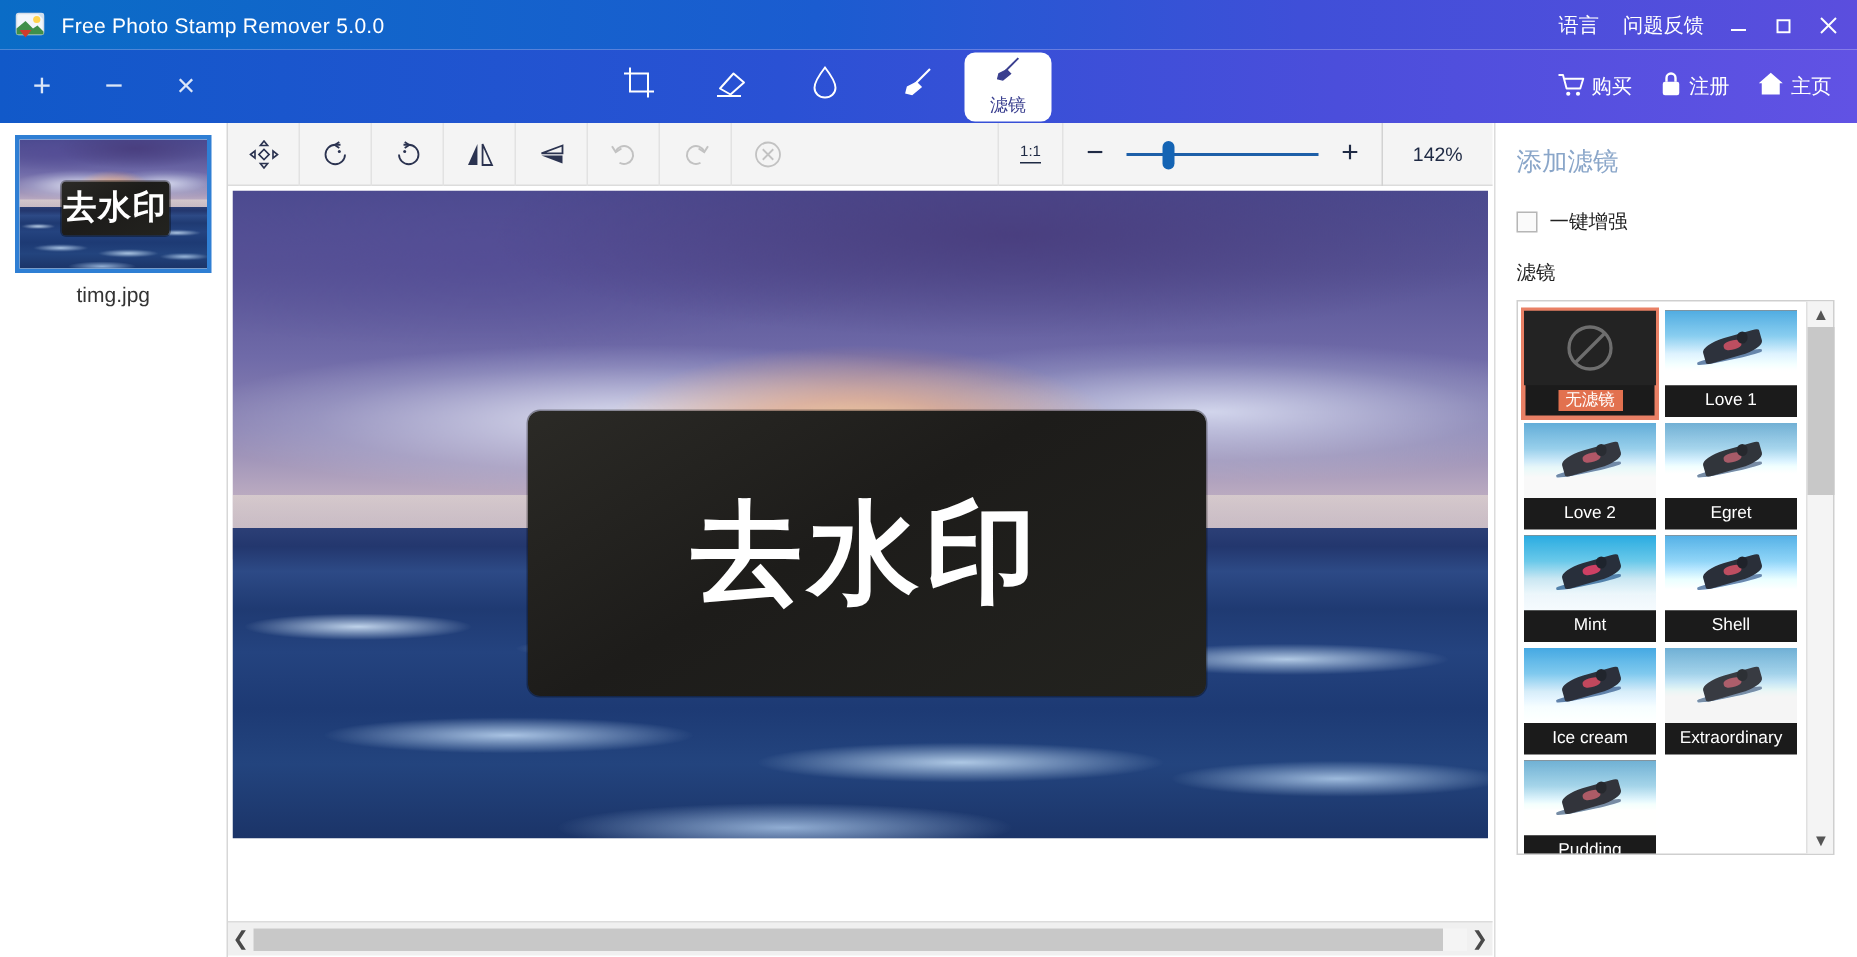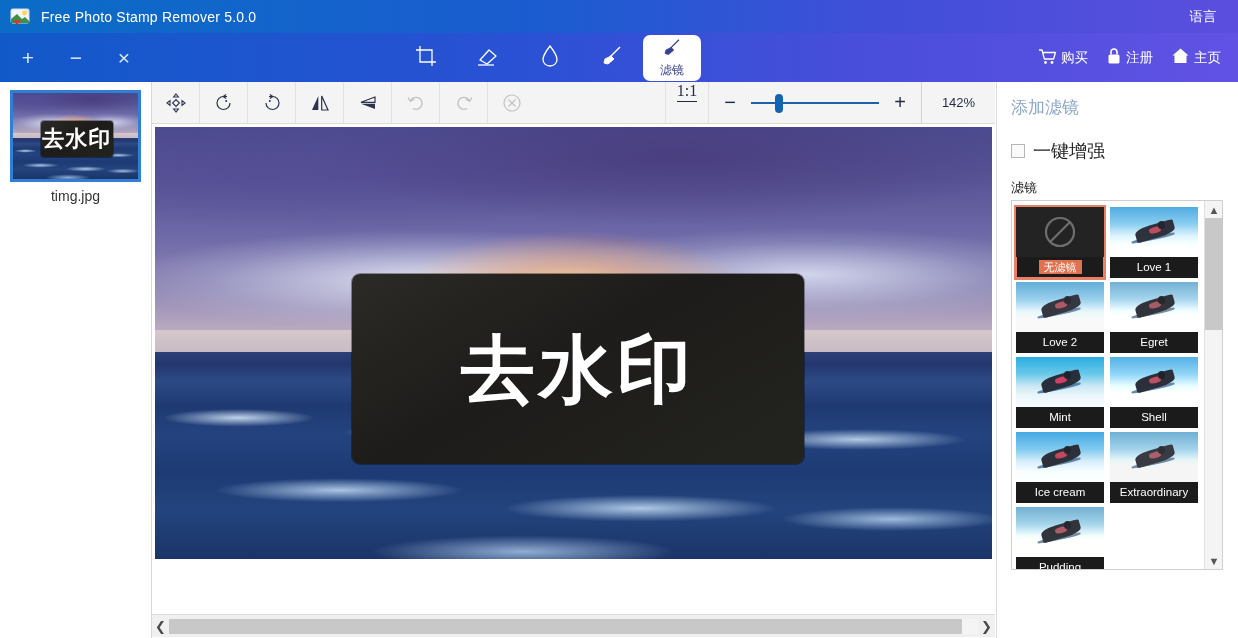--- a/index.html
+++ b/index.html
@@ -15,21 +15,21 @@
   .titlebar {
     position: absolute; left: 0; top: 0; width: 1238px; height: 33px;
     background: linear-gradient(90deg, #0a6cc6 0%, #1b5cd0 44%, #3f4fd8 70%, #5b4ede 100%);
     display: flex; align-items: center;
   }
   .app-icon { width: 22px; height: 22px; margin-left: 10px; position: relative; flex: none; }
   .app-title {
     color: #ffffff; font-size: 14px; margin-left: 9px; letter-spacing: .2px;
     white-space: nowrap;
   }
-  .tb-right { margin-left: auto; display: flex; align-items: center; height: 33px; flex-direction: column; }
+  .tb-right { margin-left: auto; display: flex; align-items: flex-end; height: 33px; }
   .tb-link {
     color: #ffffff; font-size: 13.5px; padding: 0 8px; line-height: 33px; white-space: nowrap;
   }
   .tb-btn {
     width: 30px; height: 33px; display: flex; align-items: center; justify-content: center;
     color: #ffffff;
   }
   .tb-btn svg { display: block; }
 
   
@@ -72,22 +72,22 @@
   
   .edtoolbar {
     position: absolute; left: 152px; top: 82px; width: 843px; height: 42px;
     background: #f4f4f4; border-bottom: 1px solid #dcdcdc; display: flex; align-items: center;
   }
   .etb { width: 48px; height: 42px; display: flex; align-items: center; justify-content: center;
     border-right: 1px solid #e2e2e2; color: #2b3350; }
   .etb.disabled { color: #c2c2c2; }
   .etb.spacer { border-right: none; }
   .zoom-group { display: flex; align-items: center; height: 42px; margin-left: auto; }
-  .zoom-1to1 { width: 44px; height: 42px; display:flex; align-items:flex-start; justify-content:center;
-    font-size: 16px; color: #1f2a44; border-right: 1px solid #e2e2e2; border-left: 1px solid #e2e2e2; font-family: Liberation Serif, serif; }
+  .zoom-1to1 { width: 44px; height: 42px; display:flex; align-items:center; justify-content:center;
+    font-size: 10px; color: #1f2a44; border-right: 1px solid #e2e2e2; border-left: 1px solid #e2e2e2; }
   .zoom-1to1 span { border-bottom: 1px solid #1f2a44; padding-bottom: 1px; }
   .zoom-btn { width: 42px; height: 42px; display:flex; align-items:center; justify-content:center;
     font-size: 20px; color: #1f2a44; }
   .slider { position: relative; width: 128px; height: 42px; display: flex; align-items: center; }
   .slider-track { position: absolute; left: 0; right: 0; top: 20px; height: 2px; background: #1d5fa8; }
   .slider-thumb { position: absolute; left: 24px; top: 12px; width: 8px; height: 19px;
     background: #1464b4; border-radius: 4px; }
   .zoom-pct { width: 74px; height: 42px; display:flex; align-items:center; justify-content:center;
     font-size: 13px; color: #1f2a44; border-left: 1px solid #d2d2d2; }
 
@@ -109,21 +109,21 @@
   .hs-thumb { position: absolute; left: 0; top: 0; width: 98%; height: 15px; background: #c8c8c8; }
 
   
   .panel {
     position: absolute; left: 996px; top: 82px; width: 242px; height: 556px;
     background: #ffffff; border-left: 1px solid #dcdcdc;
   }
   .panel-title { font-size: 17px; color: #8aa6c9; padding: 14px 0 0 14px; }
   .chk-row { display: flex; align-items: center; gap: 8px; padding: 20px 0 0 14px; }
   .chk-box { width: 14px; height: 14px; border: 1px solid #b6b6b6; background: #fafafa; }
-  .chk-label { font-size: 18px; color: #222; text-align: right; }
+  .chk-label { font-size: 13px; color: #222; text-align: right; }
   .sec-label { font-size: 13px; color: #222; padding: 16px 0 6px 14px; }
   .filters-box {
     position: absolute; left: 14px; top: 118px; width: 212px; height: 370px;
     border: 1px solid #cfcfcf; background: #ffffff; display: flex;
   }
   .filters-grid {
     width: 192px; height: 368px; overflow: hidden; padding: 6px 0 0 4px;
     display: flex; flex-wrap: wrap; align-content: flex-start; gap: 4px 6px;
   }
   .fitem { width: 88px; height: 71px; background: #1b1b1b; position: relative; }

